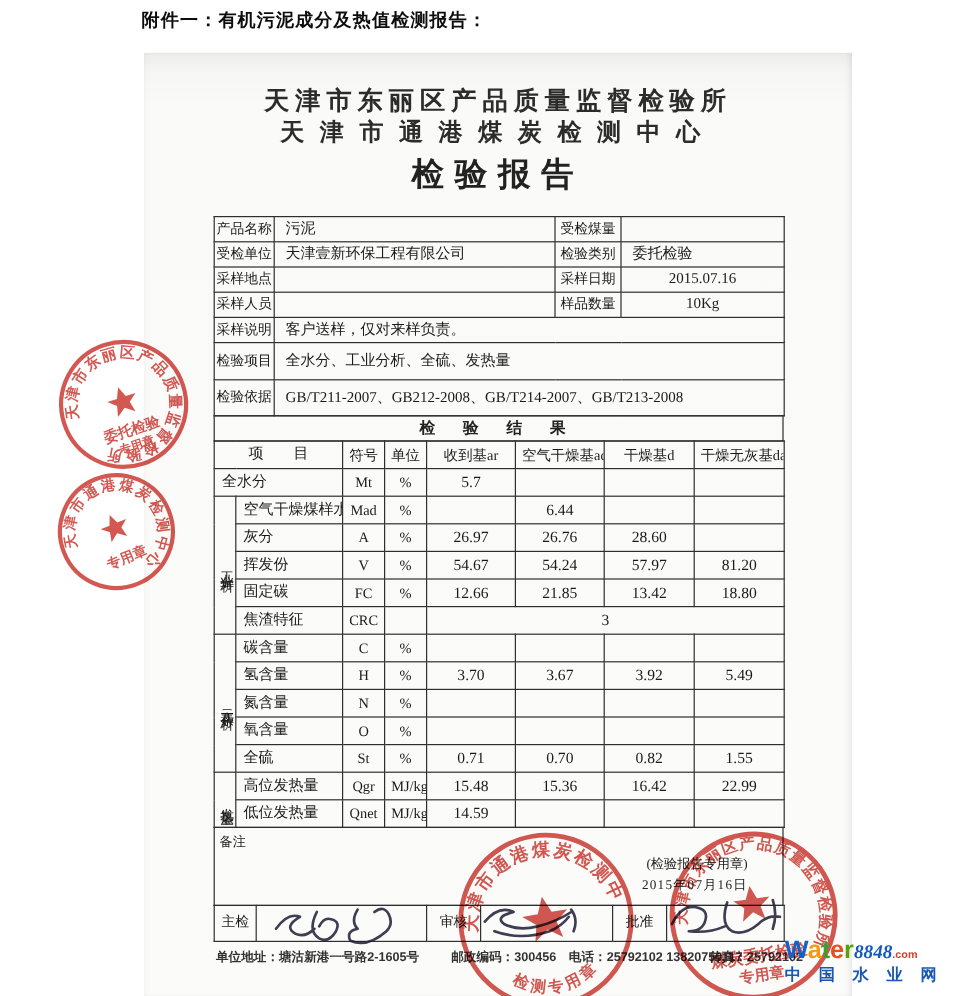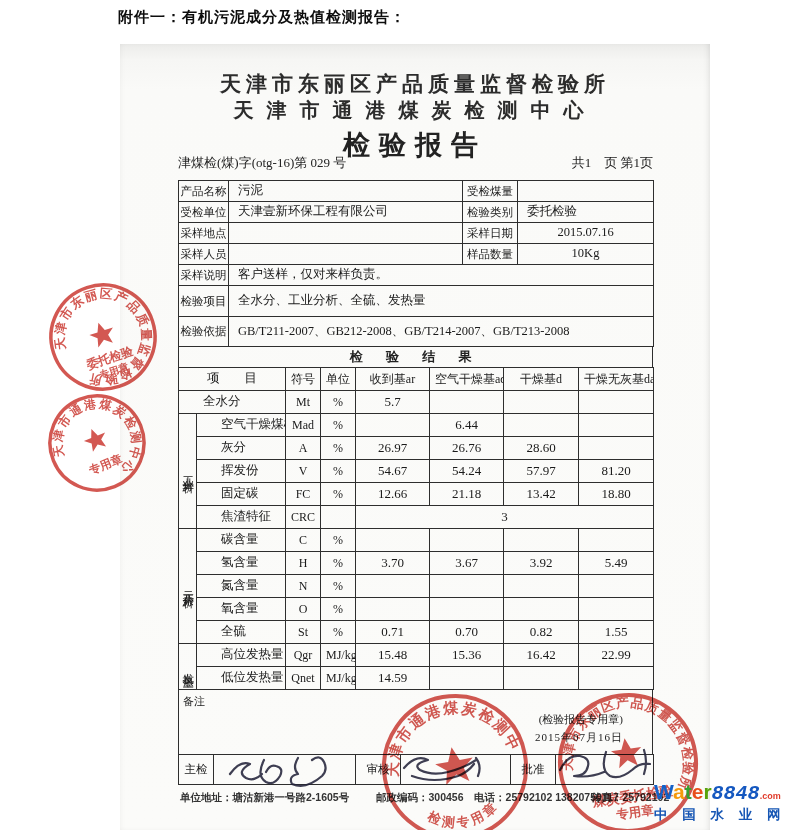--- a/index.html
+++ b/index.html
@@ -30,21 +30,21 @@
   .lab{text-align:center;font-size:11.5px;padding:0 1px;}
   .val{padding-left:9px;}
   .ctr{text-align:center;}
   tr.h21{height:21px;} tr.h24{height:24px;} tr.h30{height:30px;} tr.h31{height:31px;}
   .banner{
     margin-top:-1px;border:1px solid #2e2e2e;height:20px;line-height:20px;
     text-align:center;font-size:13px;letter-spacing:10px;font-weight:600;color:#222;background:transparent;
   }
   .results{margin-top:-1px;}
   .results tr{height:23px;margin-left:40px;}
-  .results .name{padding-left:24px;}
+  .results .name{padding-left:6px;}
   .results .num{text-align:center;font-size:13px;}
   .results .c{text-align:center;font-size:12px;}
   .gcell{padding:0;}
   .vtext{
     writing-mode:vertical-rl;text-orientation:upright;
     margin:0 auto;font-size:11.5px;letter-spacing:2px;line-height:1;color:#1a1a1a;
   }
   .remark{
     position:relative;margin-top:-1px;border:1px solid #2e2e2e;height:64px;
   }
@@ -73,39 +73,35 @@
   .sig path{stroke:#23233a;stroke-width:2.2;fill:none;stroke-linecap:round;stroke-linejoin:round;opacity:.88;}
   .sig-1{left:96px;top:702px;}
   .sig-2{left:268px;top:698px;}
   .sig-3{left:428px;top:696px;}
   
   .logo{position:absolute;left:534px;top:737px;width:170px;
     font-family:"Liberation Sans","DejaVu Sans",sans-serif;line-height:1;}
   .logo-line1{white-space:nowrap;}
   .logo-line1 .lw{font-size:21px;font-weight:800;}
   .w1{color:#1461c8;} .w2{color:#f49a0c;} .w3{color:#35a12f;} .w4{color:#e84e1b;} .w5{color:#57a20a;}
-  .logo-8848{font-size:20px;font-weight:700;font-style:italic;color:#1558c0;font-family:Liberation Mono, monospace;}
+  .logo-8848{font-size:16px;font-weight:700;font-style:italic;color:#1558c0;font-family:Liberation Serif, serif;}
   .logo-com{font-size:9px;font-weight:700;color:#e03a2a;}
   .logo-line2{margin-top:4px;font-size:13.5px;font-weight:700;color:#1656b4;letter-spacing:5.5px;white-space:nowrap;}
 </style>
 </head>
 <body>
 
 <div class="attachment-title">附件一：有机污泥成分及热值检测报告：</div>
 
 <div class="document">
 
   <div class="org1">天津市东丽区产品质量监督检验所</div>
   <div class="org2">天津市通港煤炭检测中心</div>
   <div class="report-title">检验报告</div>
 
-  <div class="doc-line">
-    <span>津煤检(煤)字(otg-16)第 029 号</span>
-    <span>共1　页 第1页</span>
-  </div>
 
   <div class="sheet">
 
     <table class="info">
       <colgroup>
           <col style="width:50px">
           <col style="width:234px">
           <col style="width:55px">
           <col style="width:136px">
         </colgroup>
@@ -209,21 +205,21 @@
         <td class="num">54.67</td>
         <td class="num">54.24</td>
         <td class="num">57.97</td>
         <td class="num">81.20</td>
       </tr>
       <tr>
         <td class="name">固定碳</td>
         <td class="c">FC</td>
         <td class="c">%</td>
         <td class="num">12.66</td>
-        <td class="num">21.18</td>
+        <td class="num">21.85</td>
         <td class="num">13.42</td>
         <td class="num">18.80</td>
       </tr>
       <tr>
         <td class="name">焦渣特征</td>
         <td class="c">CRC</td>
         <td class="c"></td>
         <td class="num" colspan="4">3</td>
       </tr>
       <tr>

